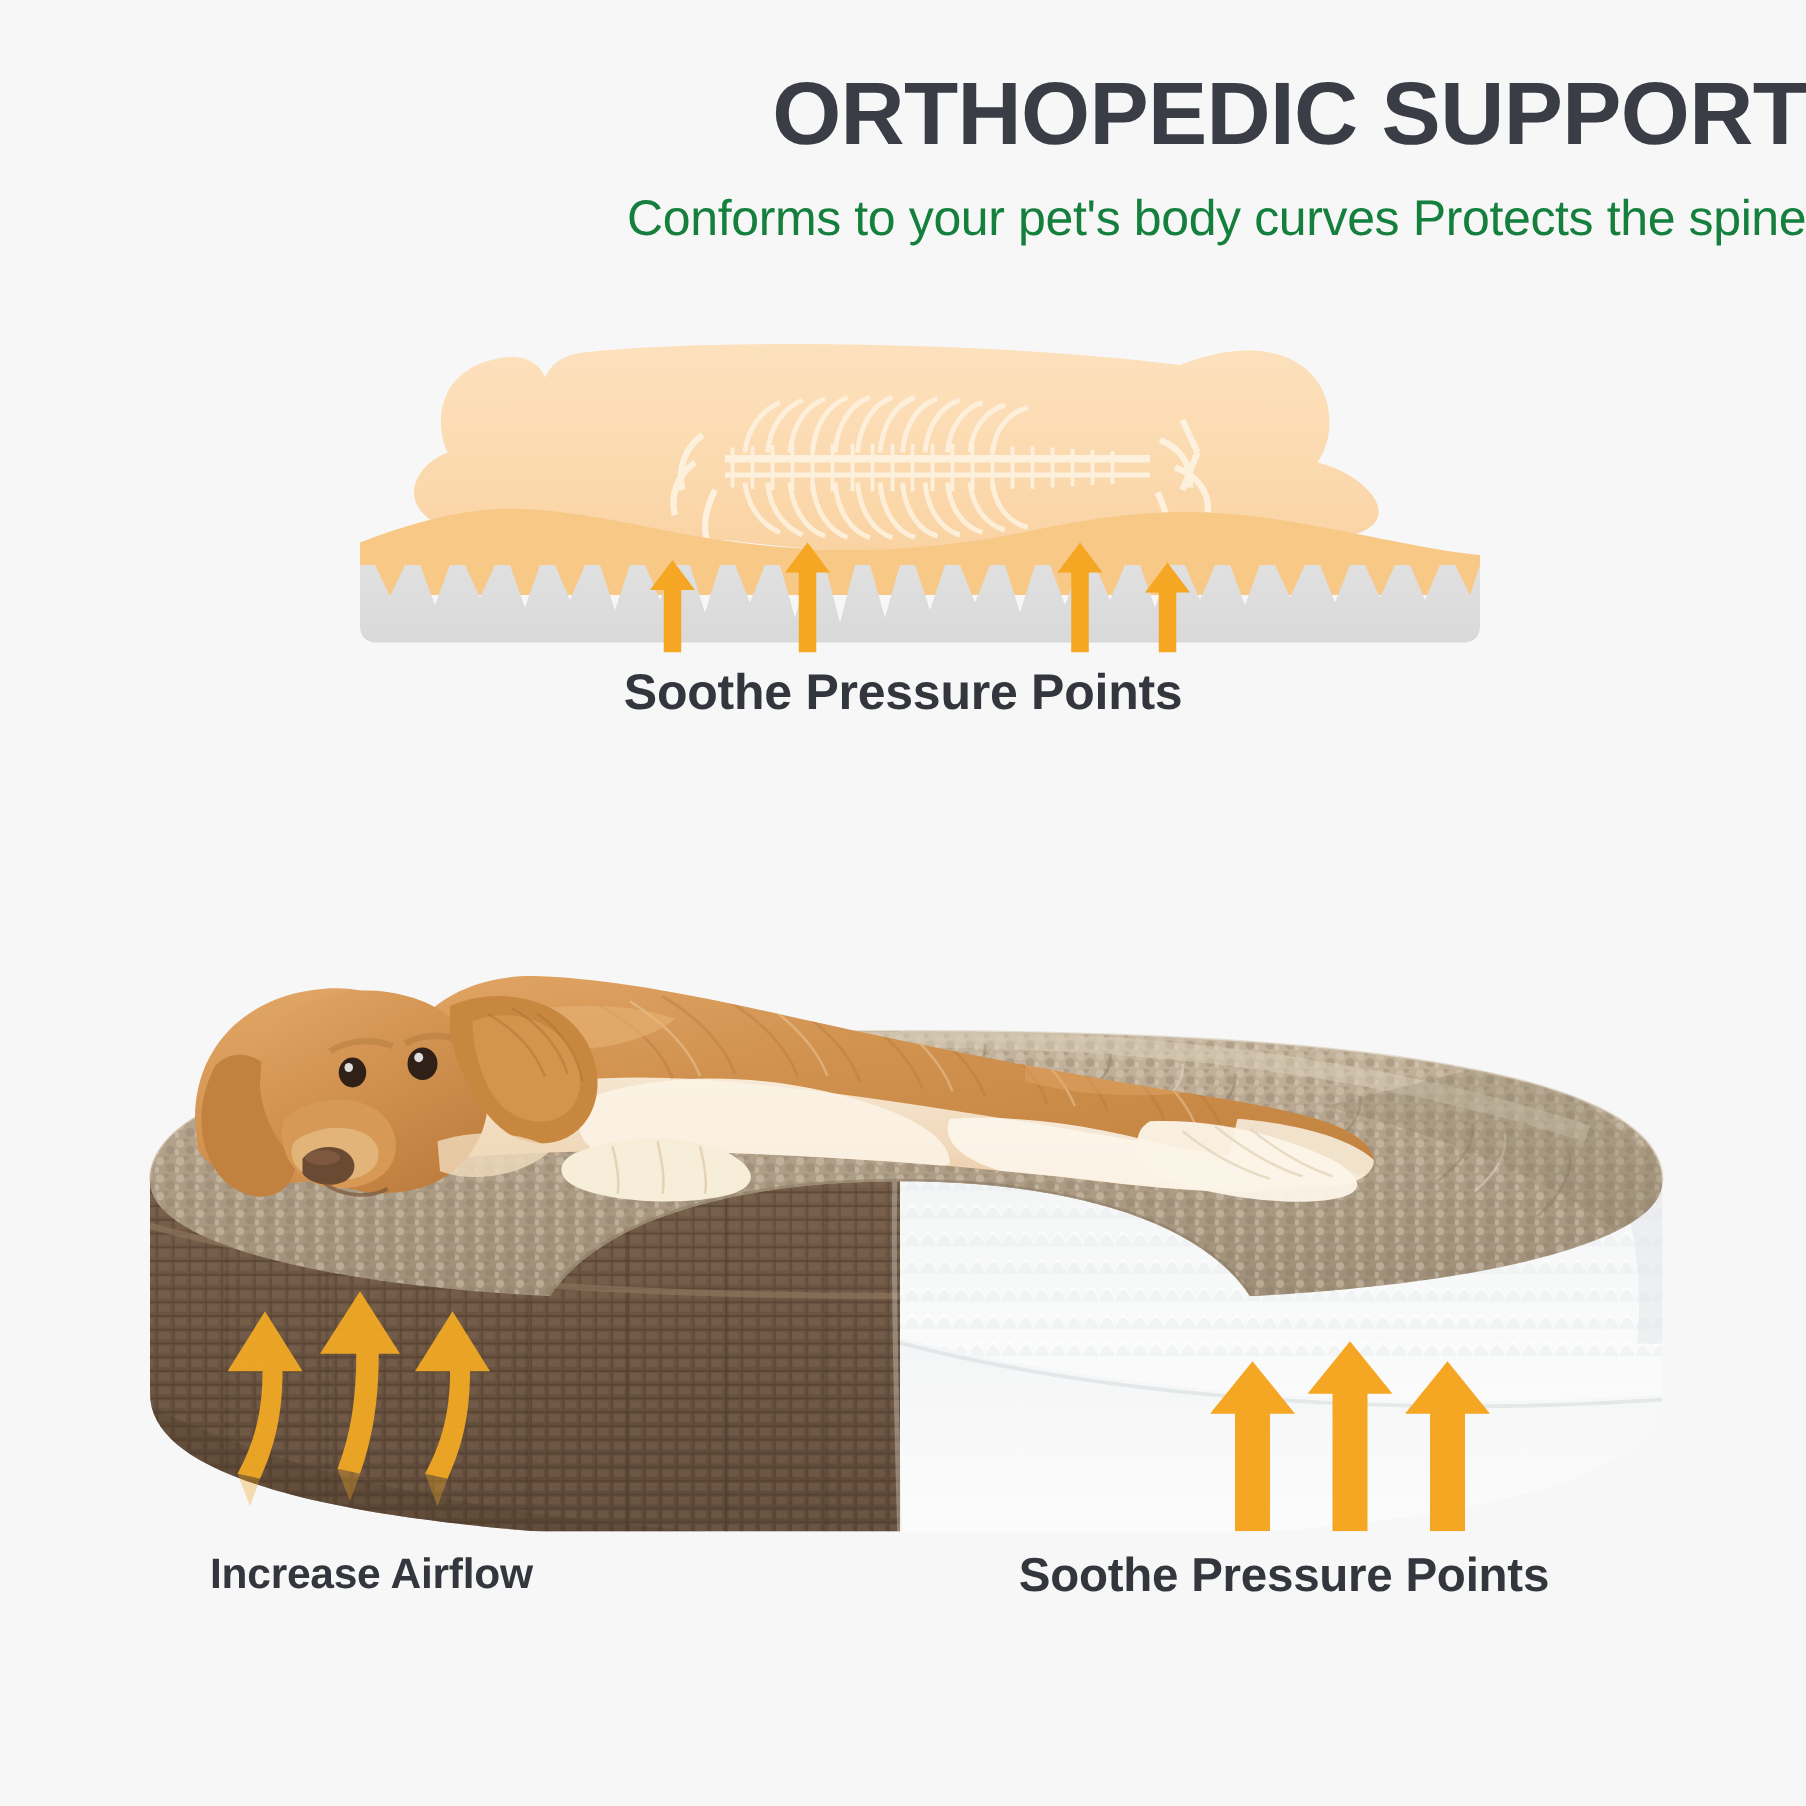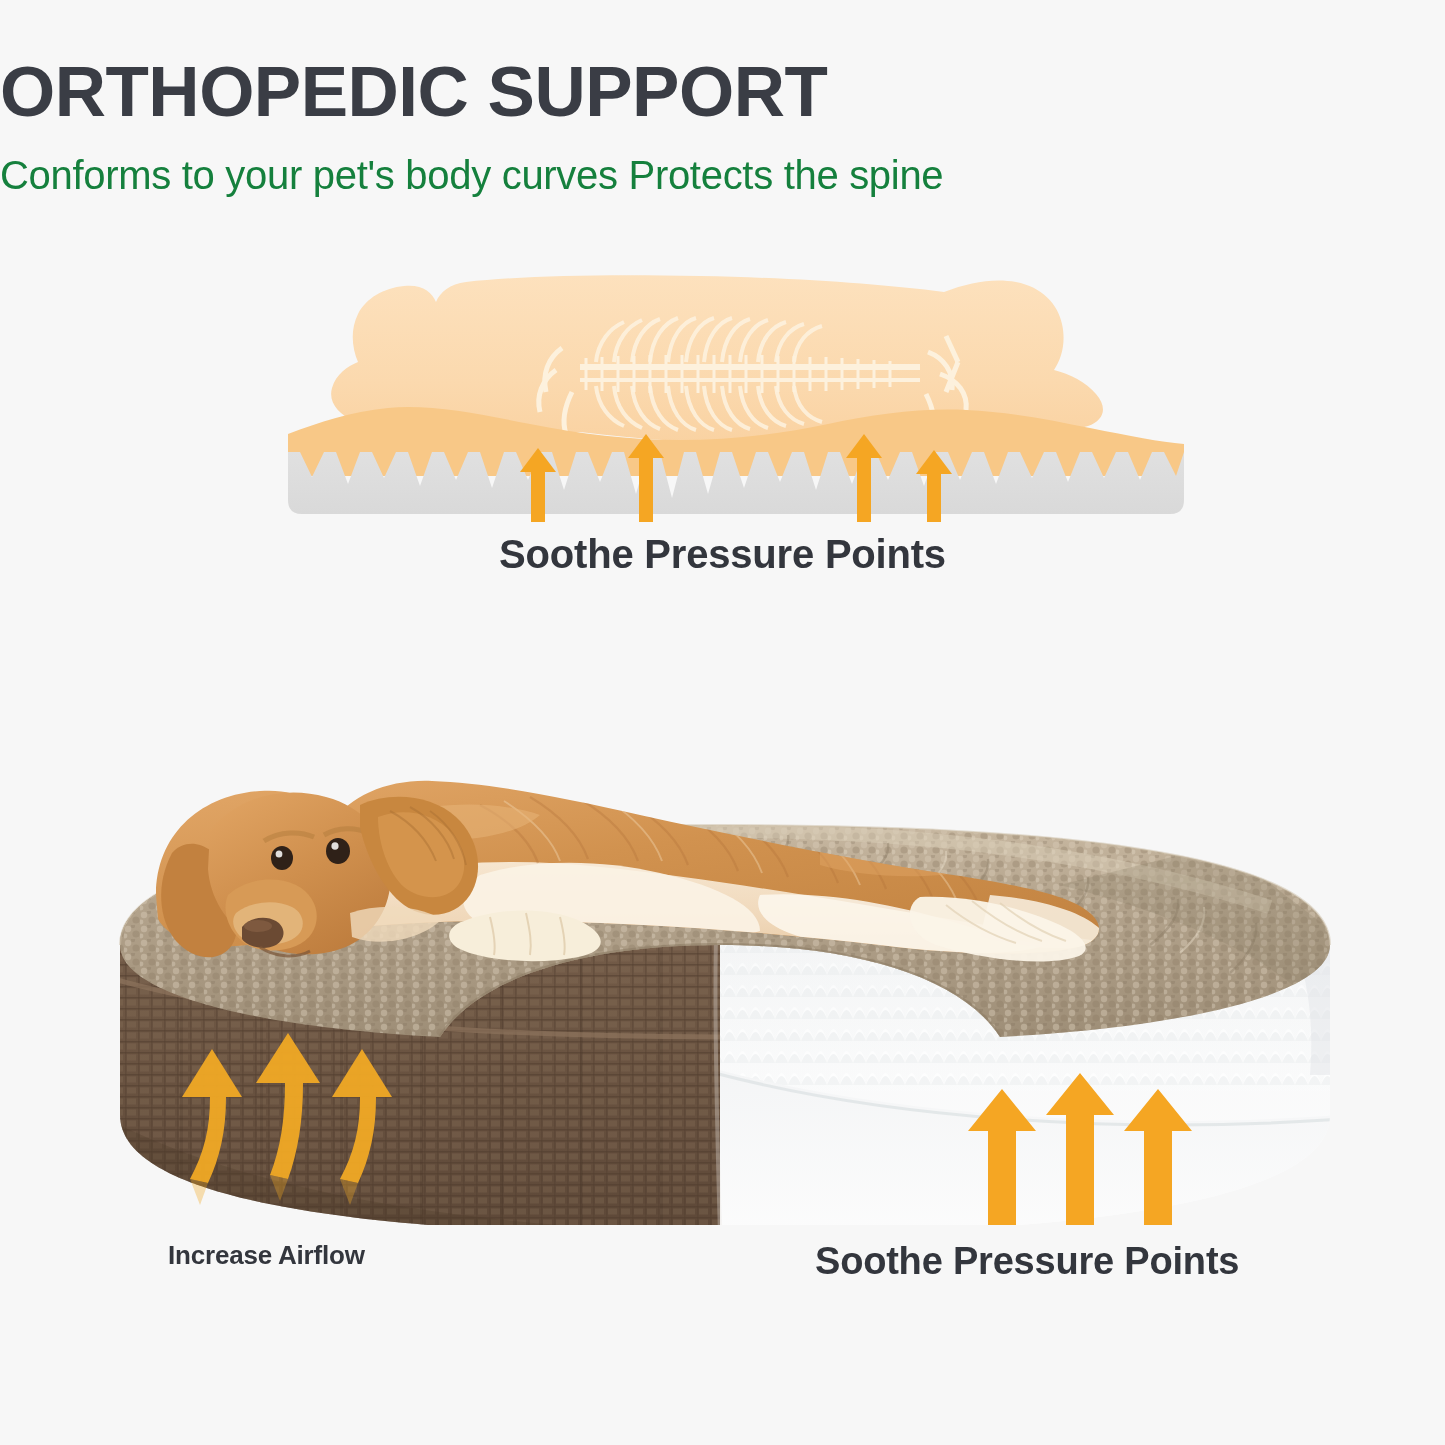--- a/index.html
+++ b/index.html
@@ -6,21 +6,21 @@
   body{
     width:1445px;height:1445px;
     background:#f7f7f7;
     font-family:"Liberation Sans", sans-serif;
     overflow:hidden;
     position:relative;
   }
   .page{position:absolute;inset:0;background:#f7f7f7;}
 
   
-  .header{position:absolute;left:0;top:0;width:1445px;text-align:left;}
+  .header{position:absolute;left:0;top:0;width:1445px;text-align:right;}
   .title{
     font-size:71px;font-weight:bold;letter-spacing:-0.5px;
     color:#3a3d45;line-height:1;margin-top:56px;
     font-family:"Liberation Sans", sans-serif;
   }
   .subtitle{
     font-size:40px;font-weight:400;color:#15803d;
     line-height:1;margin-top:28px;letter-spacing:-0.3px;
   }
 
@@ -35,21 +35,21 @@
   }
 
   
   .photo{position:absolute;left:60px;top:645px;width:1330px;height:580px;}
   .photo svg{display:block;width:1330px;height:580px;}
 
   
   .cap-bottom{position:absolute;left:0;top:1240px;width:1445px;height:60px;}
   .cap-left{
     position:absolute;left:168px;top:0;
-    font-size:26px;font-weight:bold;color:#33363d;letter-spacing:-0.2px;
+    font-size:34px;font-weight:bold;color:#33363d;letter-spacing:-0.2px;
   }
   .cap-right{
     position:absolute;left:815px;top:0;
     font-size:38px;font-weight:bold;color:#33363d;letter-spacing:-0.2px;
   }
 </style>
 </head>
 <body>
 
 <div class="page">

